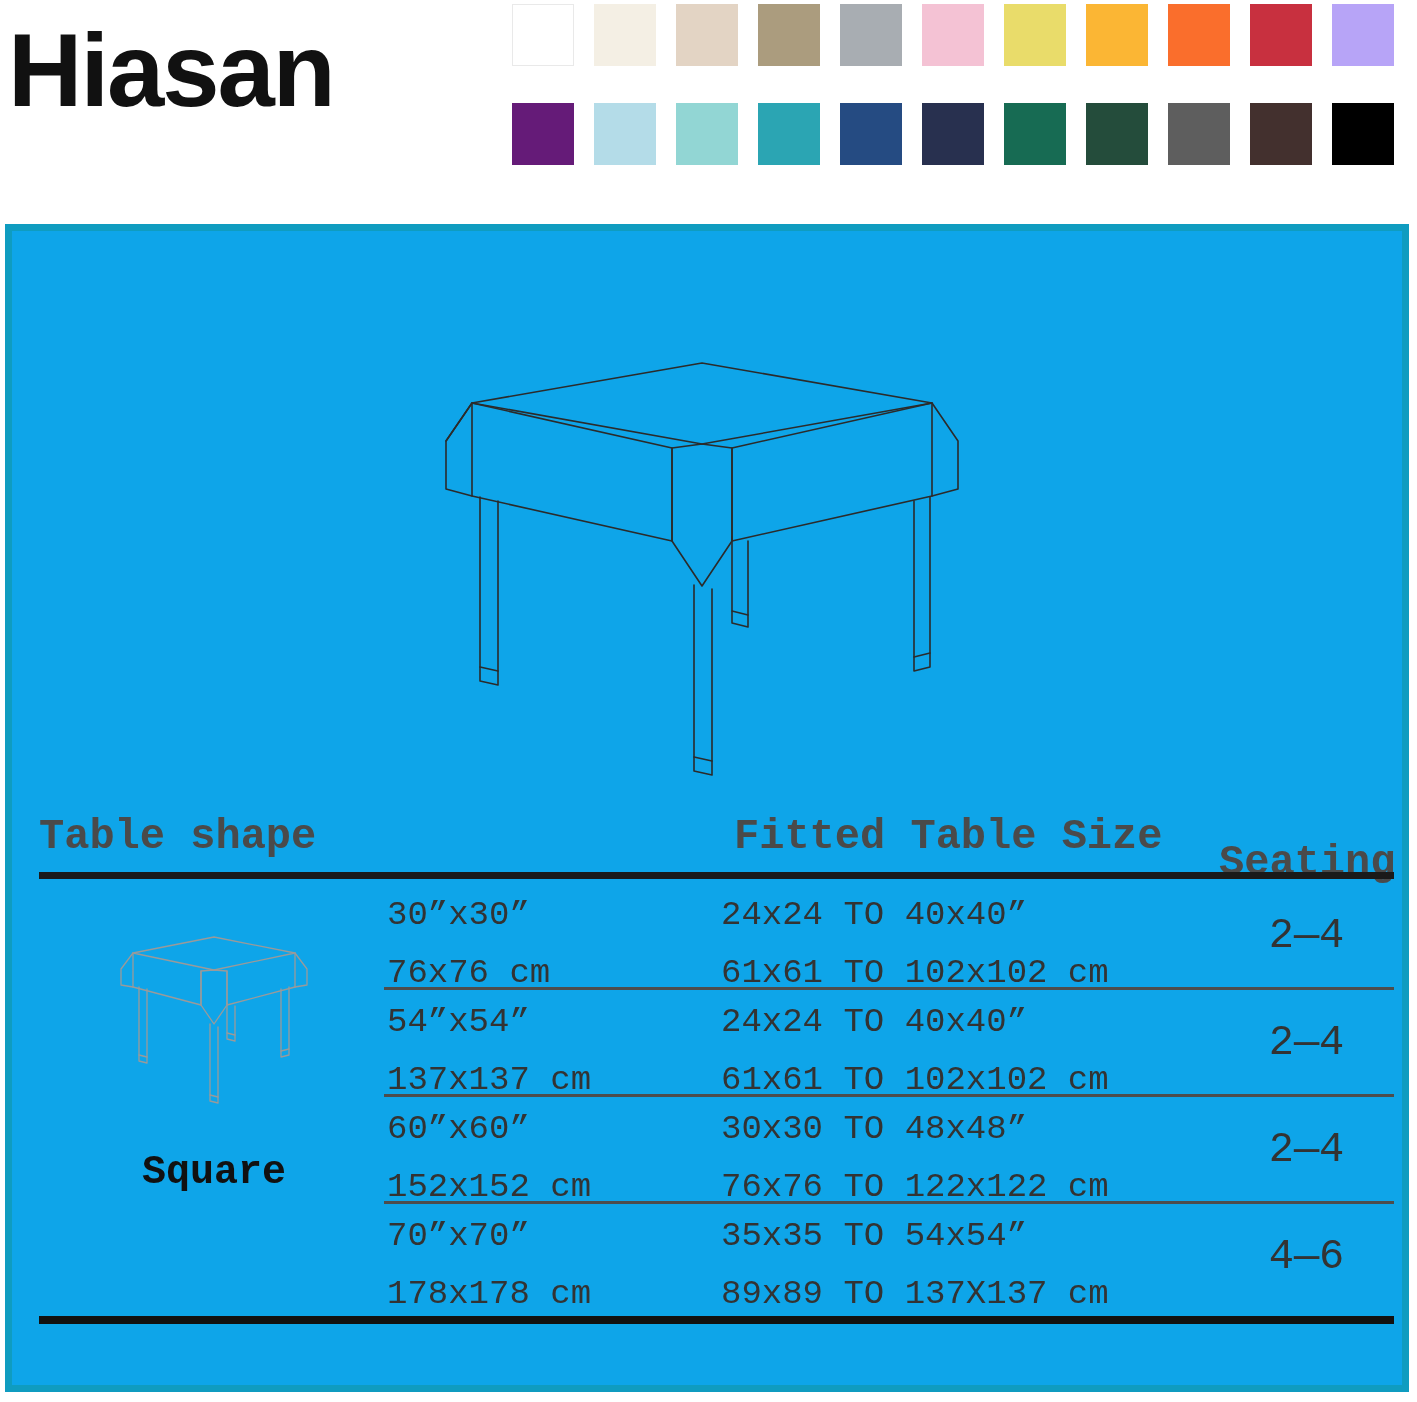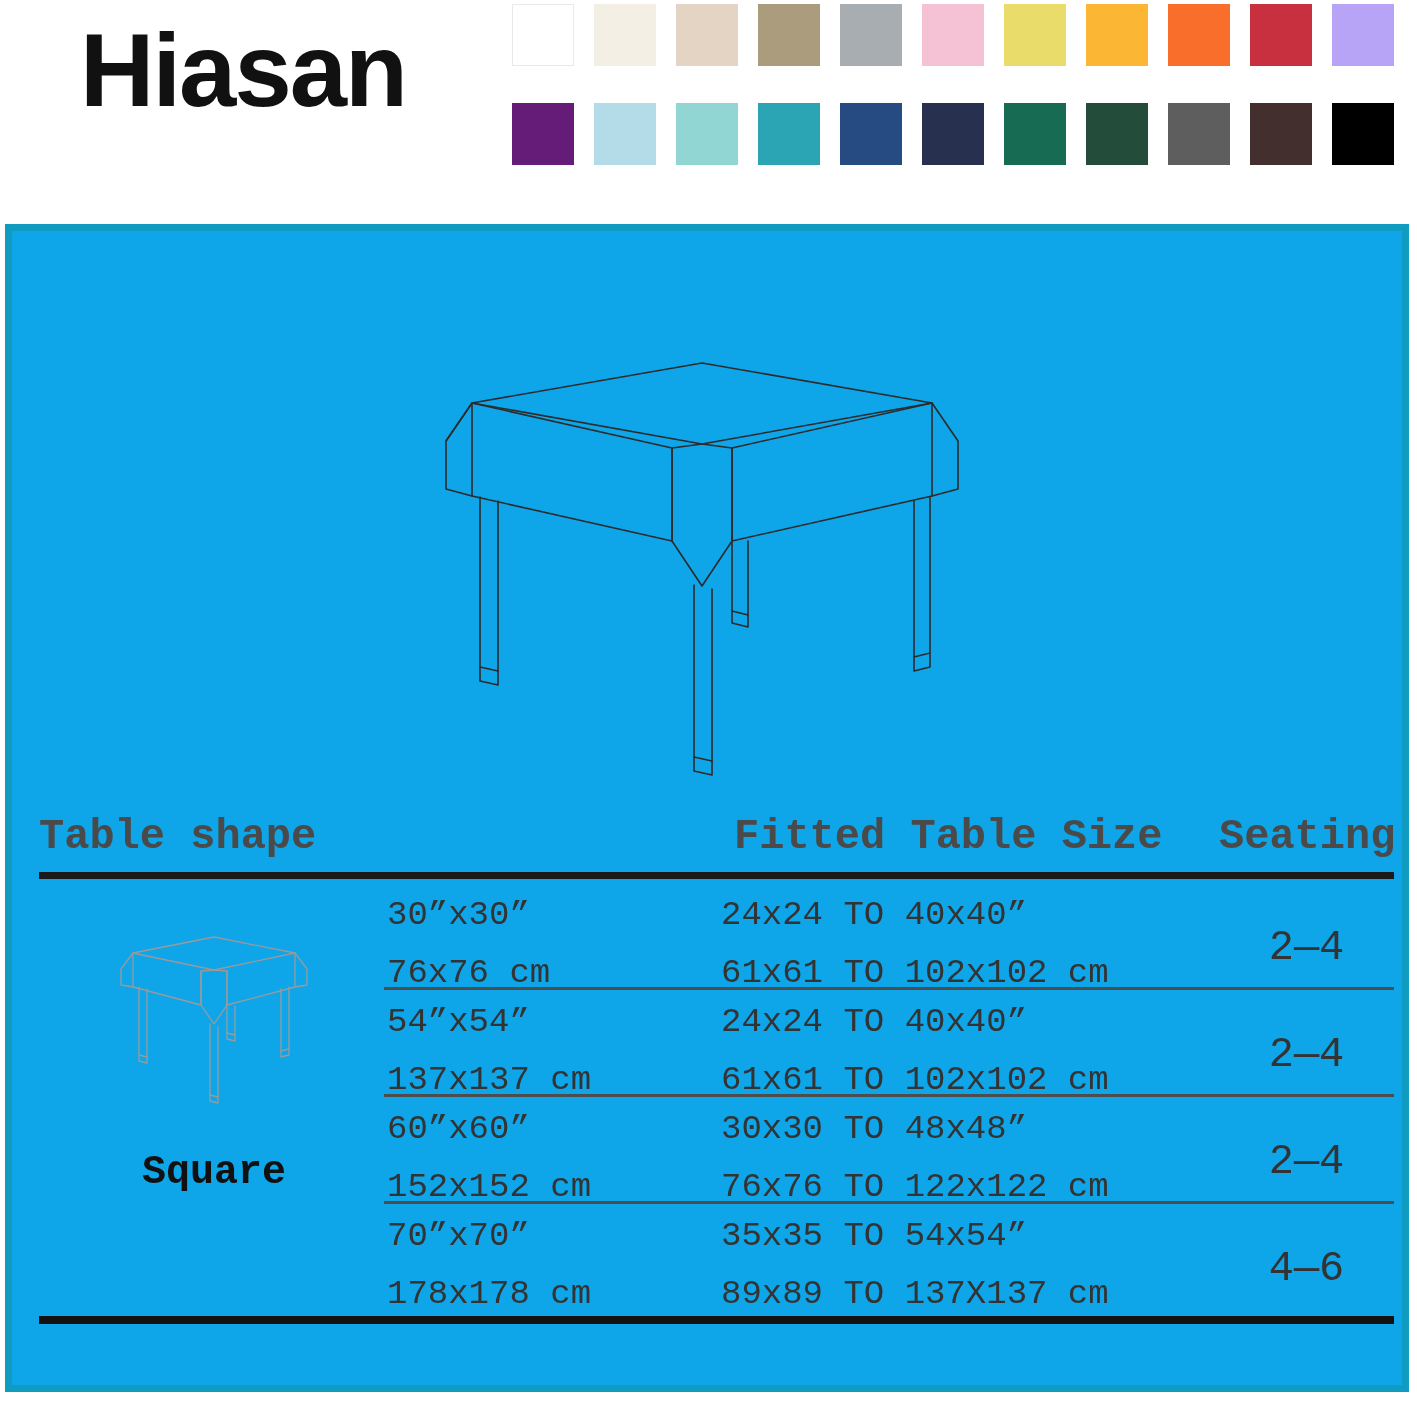--- a/index.html
+++ b/index.html
@@ -24,21 +24,20 @@
     height: 125px;
   }
   #brand-logo .logo-text {
     font-family: "Liberation Sans", sans-serif;
     font-weight: 700;
     font-size: 103px;
     letter-spacing: -2px;
     color: #111111;
     line-height: 125px;
     white-space: nowrap;
-    text-align: center;
   }
 
   
   #swatch-grid {
     position: absolute;
     left: 512px;
     top: 4px;
     width: 900px;
     height: 165px;
   }
@@ -103,21 +102,21 @@
     position: absolute;
     font-size: 42px;
     font-weight: 700;
     color: #4a4a4a;
     white-space: nowrap;
     line-height: 62px;
   }
   .hdr-shape   { left: 5px;   }
   .hdr-cloth   { left: 350px; }
   .hdr-fitted  { left: 700px; }
-  .hdr-seating { left: 1185px;}
+  .hdr-seating { left: 1185px; margin-top: 26px;}
 
   .rule-thick-top {
     position: absolute;
     left: 5px;
     top: 66px;
     width: 1355px;
     height: 7px;
     background: #1a1a1a;
   }
   .rule-thick-bottom {
@@ -191,21 +190,21 @@
     line-height: 50px;
     white-space: nowrap;
   }
   .cell-cloth  { left: 353px; }
   .cell-fitted { left: 687px; }
   .cell-line-2 { display: block; margin-top: 8px; }
 
   .cell-seating {
     position: absolute;
     left: 1185px;
-    top: 12px;
+    top: 0px;
     width: 175px;
     height: 108px;
     display: flex;
     align-items: center;
     justify-content: center;
     font-size: 42px;
     color: #333333;
     white-space: nowrap;
   }
 </style>

